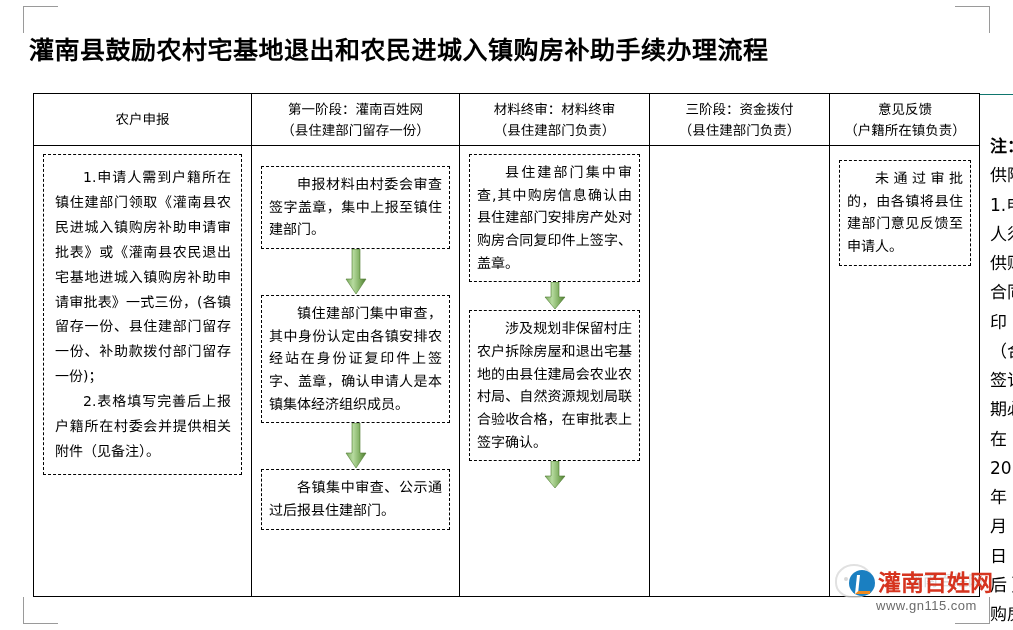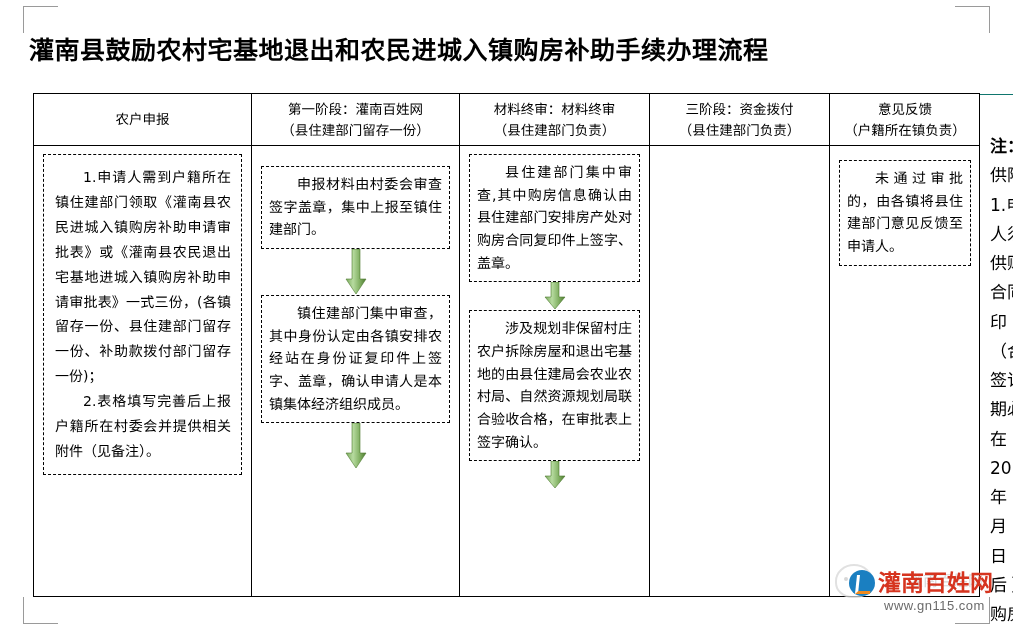--- a/index.html
+++ b/index.html
@@ -200,21 +200,21 @@
   .wm-text {
     font-size: 23px;
     font-weight: bold;
     color: #d6341f;
     letter-spacing: 0px;
     font-family: "DejaVu Sans", "Liberation Sans", sans-serif;
     line-height: 1;
   }
   .wm-url {
     position: absolute;
-    left: 49px;
+    left: 41px;
     top: 34px;
     font-size: 13px;
     color: #6b6b6b;
     font-family: "Liberation Sans", sans-serif;
     letter-spacing: 0.5px;
   }
   .wm-face {
     position: absolute;
     left: 0px; top: 0px;
     width: 34px; height: 30px;
@@ -286,20 +286,23 @@
             </svg>
           </div>
           <div class="node">
             <p>镇住建部门集中审查，其中身份认定由各镇安排农经站在身份证复印件上签字、盖章，确认申请人是本镇集体经济组织成员。</p>
           </div>
           <div class="arrow">
             <svg width="22" height="46" viewBox="0 0 22 46" aria-hidden="true">
               <polygon points="7,0 15,0 15,30 21,30 11,45 1,30 7,30" fill="url(#ag1)" stroke="#4e7a31" stroke-width="0.6"></polygon>
             </svg>
           </div>
+          <div class="node">
+            <p>各镇集中审查、公示通过后报县住建部门。</p>
+          </div>
           <div class="spacer"></div>
         </div>
       </div>
 
       <div class="col col-2">
         <div class="col-head">
           <span class="l1">材料终审：材料终审</span>
           <span class="l2">（县住建部门负责）</span>
         </div>
         <div class="col-body">

